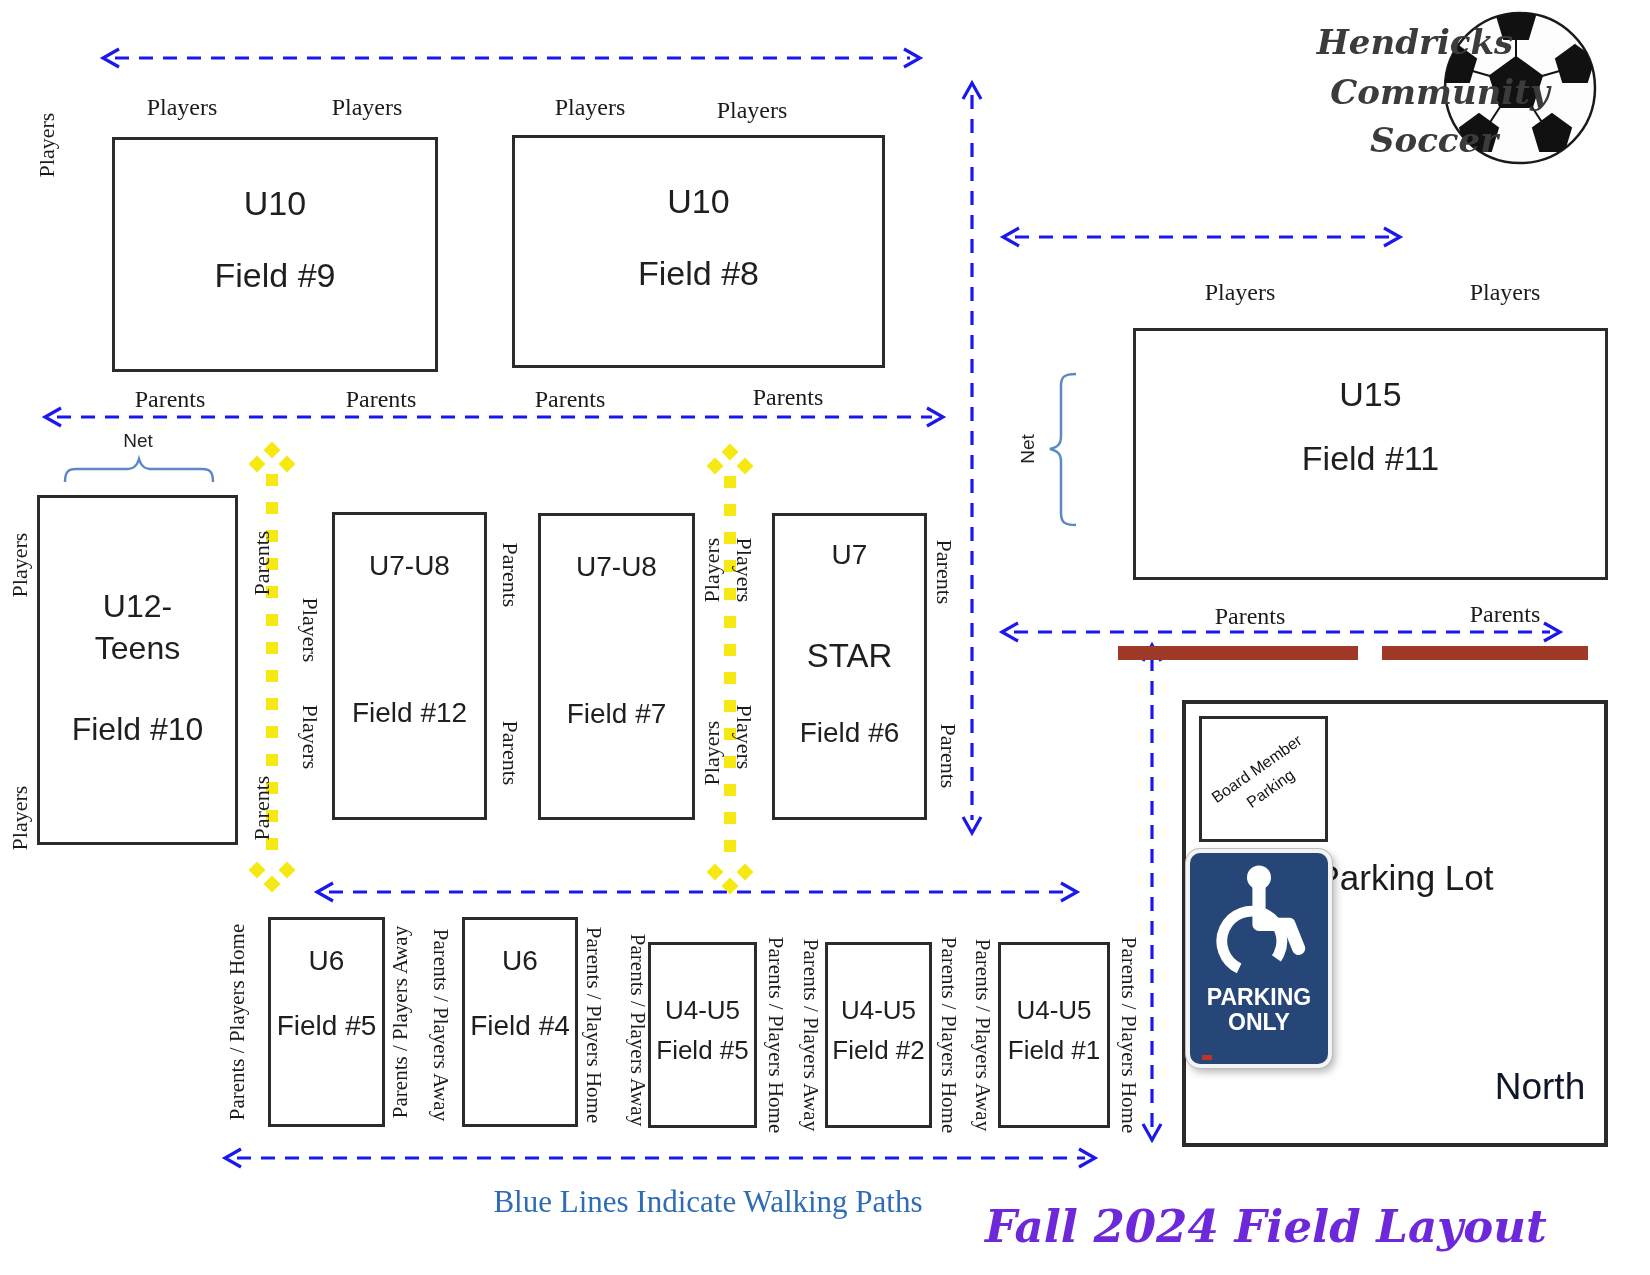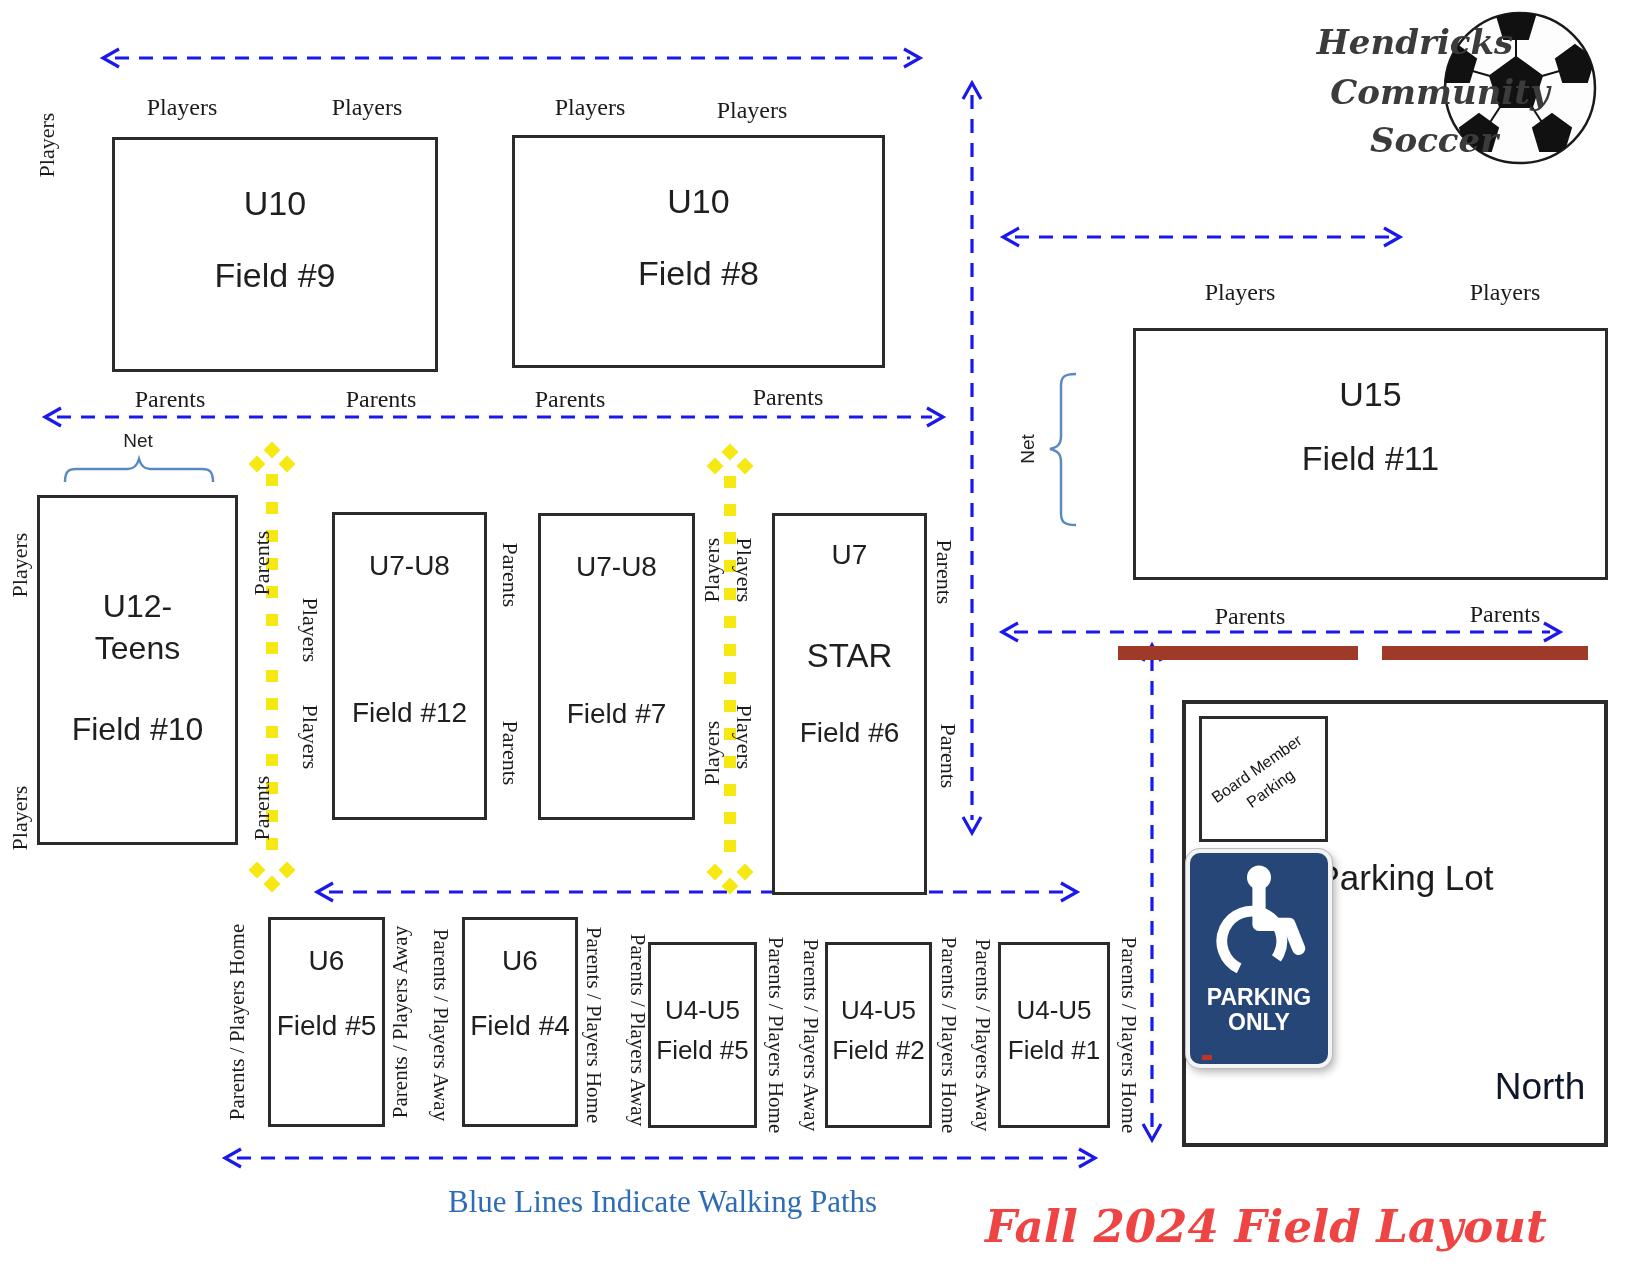--- a/index.html
+++ b/index.html
@@ -45,25 +45,25 @@
          border-radius:14px;box-shadow:0 0 0 1px #bcbcbc,3px 4px 8px rgba(0,0,0,.30);
          display:flex;flex-direction:column;align-items:center;box-sizing:border-box;}
   .hsign .signtext{color:#fff;font-family:"Liberation Sans",sans-serif;font-weight:bold;
                    font-size:23px;line-height:1.08;text-align:center;margin-top:2px;}
   .hsign .chip{position:absolute;left:12px;bottom:4px;width:10px;height:5px;background:#c23327;}
   .northlabel{position:absolute;z-index:3;width:130px;text-align:center;
               font-family:"Liberation Sans",sans-serif;font-size:37px;color:#0f172a;}
   .logo{position:absolute;z-index:3;width:270px;text-align:center;white-space:nowrap;
         font-family:"DejaVu Serif",serif;font-style:italic;font-weight:bold;
         font-size:34px;color:#3b3b3b;}
-  .caption{position:absolute;z-index:3;width:520px;text-align:left;
+  .caption{position:absolute;z-index:3;width:520px;text-align:center;
            font-size:31px;color:#2e6cb5;}
   .maintitle{position:absolute;z-index:3;width:470px;text-align:center;white-space:nowrap;
              font-family:"DejaVu Serif",serif;font-style:italic;font-weight:bold;
-             font-size:45px;color:#ef4444;}
+             font-size:45px;color:#6d28d9;}
 </style>
 </head>
 <body>
 
 <div class="stage">
 
   <svg class="overlay" width="1650" height="1275" viewBox="0 0 1650 1275">
     <defs>
       <clipPath id="ballclip">
           <circle cx="1520" cy="88" r="75"></circle>
@@ -174,21 +174,21 @@
     <div class="fl l3">Field #10</div>
   </div>
   <div class="field f12" style="left:332px;top:512px;width:155px;height:308px;">
     <div class="fl">U7-U8</div>
     <div class="fl">Field #12</div>
   </div>
   <div class="field f7" style="left:538px;top:513px;width:157px;height:307px;">
     <div class="fl">U7-U8</div>
     <div class="fl">Field #7</div>
   </div>
-  <div class="field f6" style="left:772px;top:513px;width:155px;height:382px;">
+  <div class="field f6" style="left:772px;top:513px;width:155px;height:307px;">
     <div class="fl l1">U7</div>
     <div class="fl l2">STAR</div>
     <div class="fl l3">Field #6</div>
   </div>
   <div class="field f5" style="left:268px;top:917px;width:117px;height:210px;">
     <div class="fl">U6</div>
     <div class="fl">Field #5</div>
   </div>
   <div class="field f4" style="left:462px;top:917px;width:116px;height:210px;">
     <div class="fl">U6</div>

